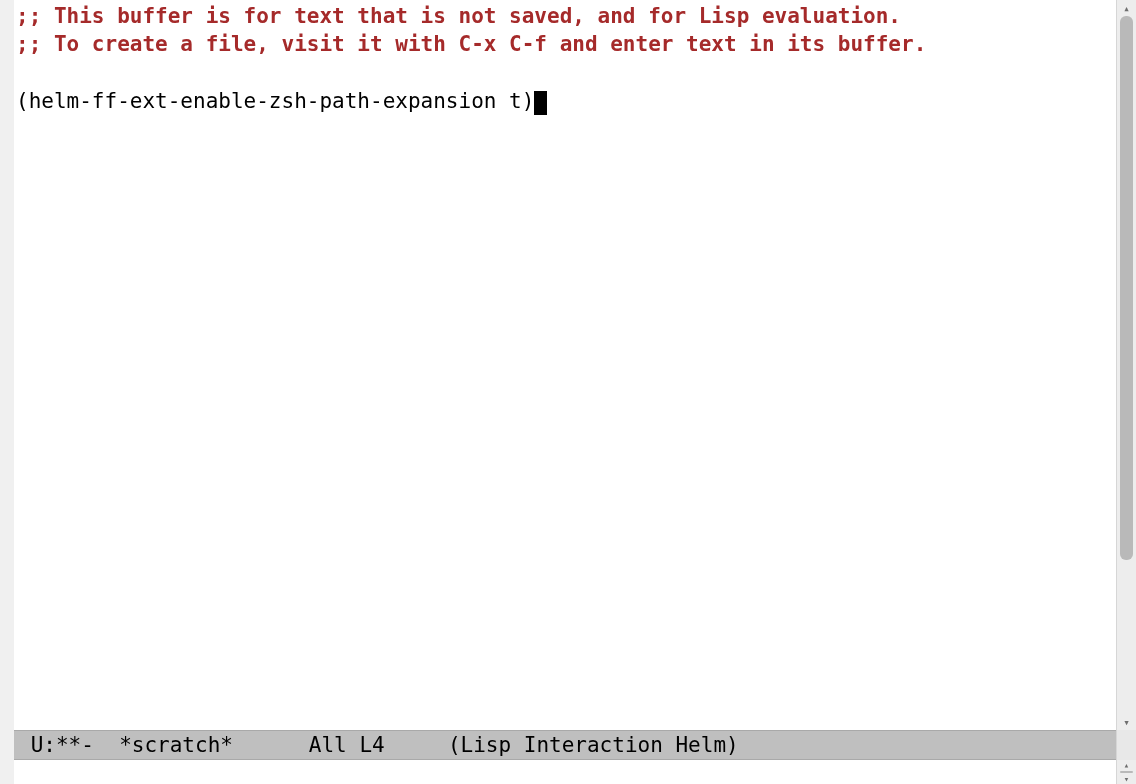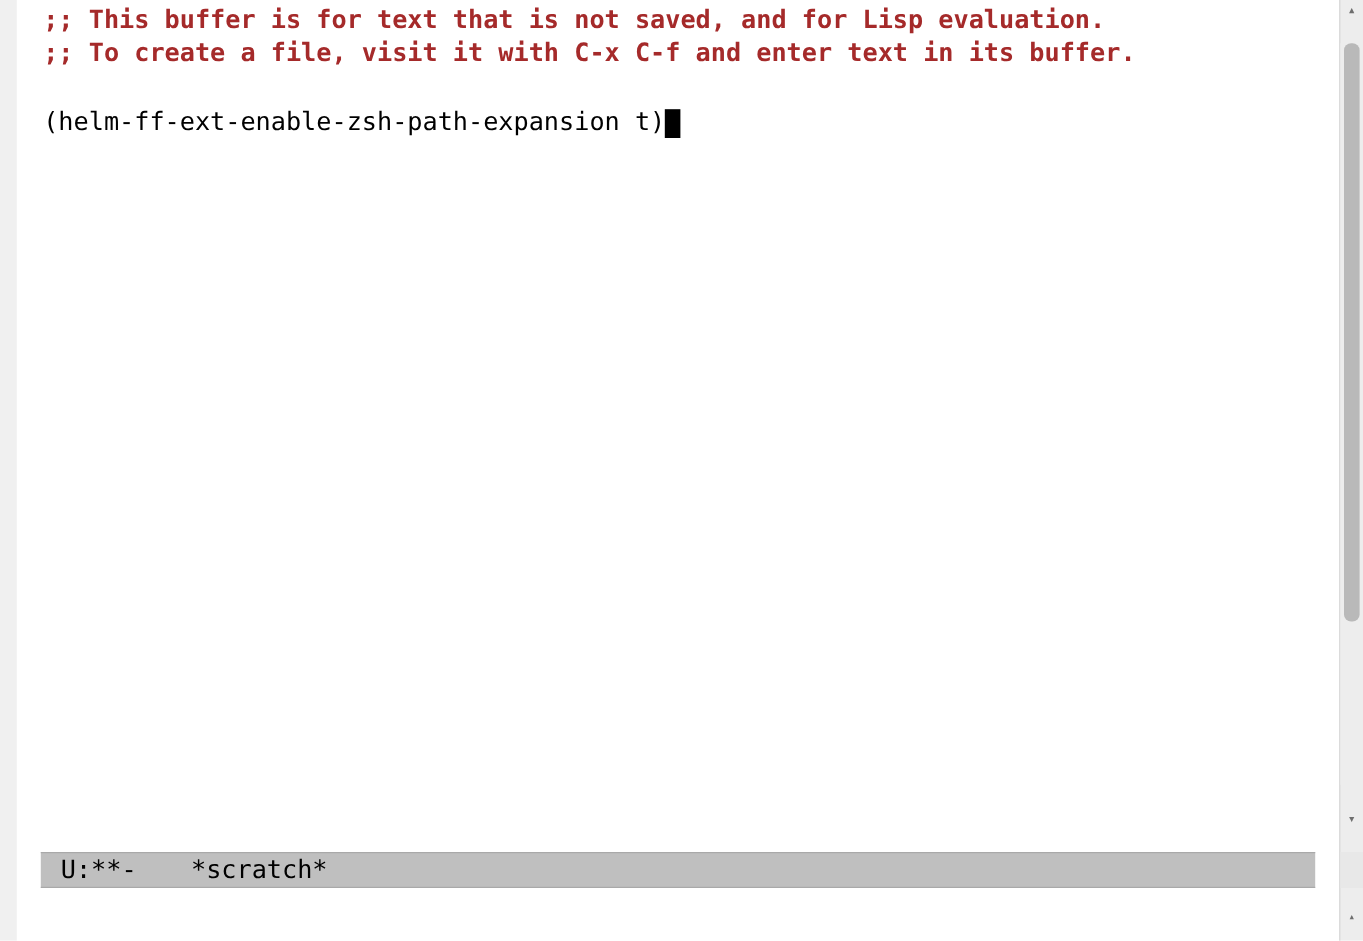--- a/index.html
+++ b/index.html
@@ -1,15 +1,15 @@
 <!DOCTYPE html>
 <html><head>
   <meta charset="utf-8">
   <style>
-    * { margin: 0; padding: 0; box-sizing: border-box; gap: 20px; }
+    * { margin: 0; padding: 0; box-sizing: border-box; }
     html, body {
       width: 1136px;
       height: 784px;
       overflow: hidden;
       font-family: "DejaVu Sans Mono", "Liberation Mono", Consolas, monospace;
       font-size: 21px;
       background: #ffffff;
     }
     .frame {
       display: flex;
@@ -126,21 +126,21 @@
 
   <div class="fringe-left"></div>
 
   <div class="main-col">
 
     <div class="buffer"><span class="comment">;; This buffer is for text that is not saved, and for Lisp evaluation.</span>
 <span class="comment">;; To create a file, visit it with C-x C-f and enter text in its buffer.</span>
 
 <span class="code">(helm-ff-ext-enable-zsh-path-expansion t)</span><span class="cursor"></span></div>
 
-    <div class="modeline"><span> U:**-  </span><span class="bufname">*scratch*</span></div>
+    <div class="modeline"><span> U:**-  </span><span class="bufname">*scratch*</span><span>      All L4     </span><span>(Lisp Interaction Helm)</span></div>
 
     <div class="minibuffer"></div>
 
   </div>
 
   <div class="scroll-col">
     <div class="scroll-arrow">▴</div>
     <div class="scroll-track">
       <div class="scroll-thumb"></div>
     </div>

